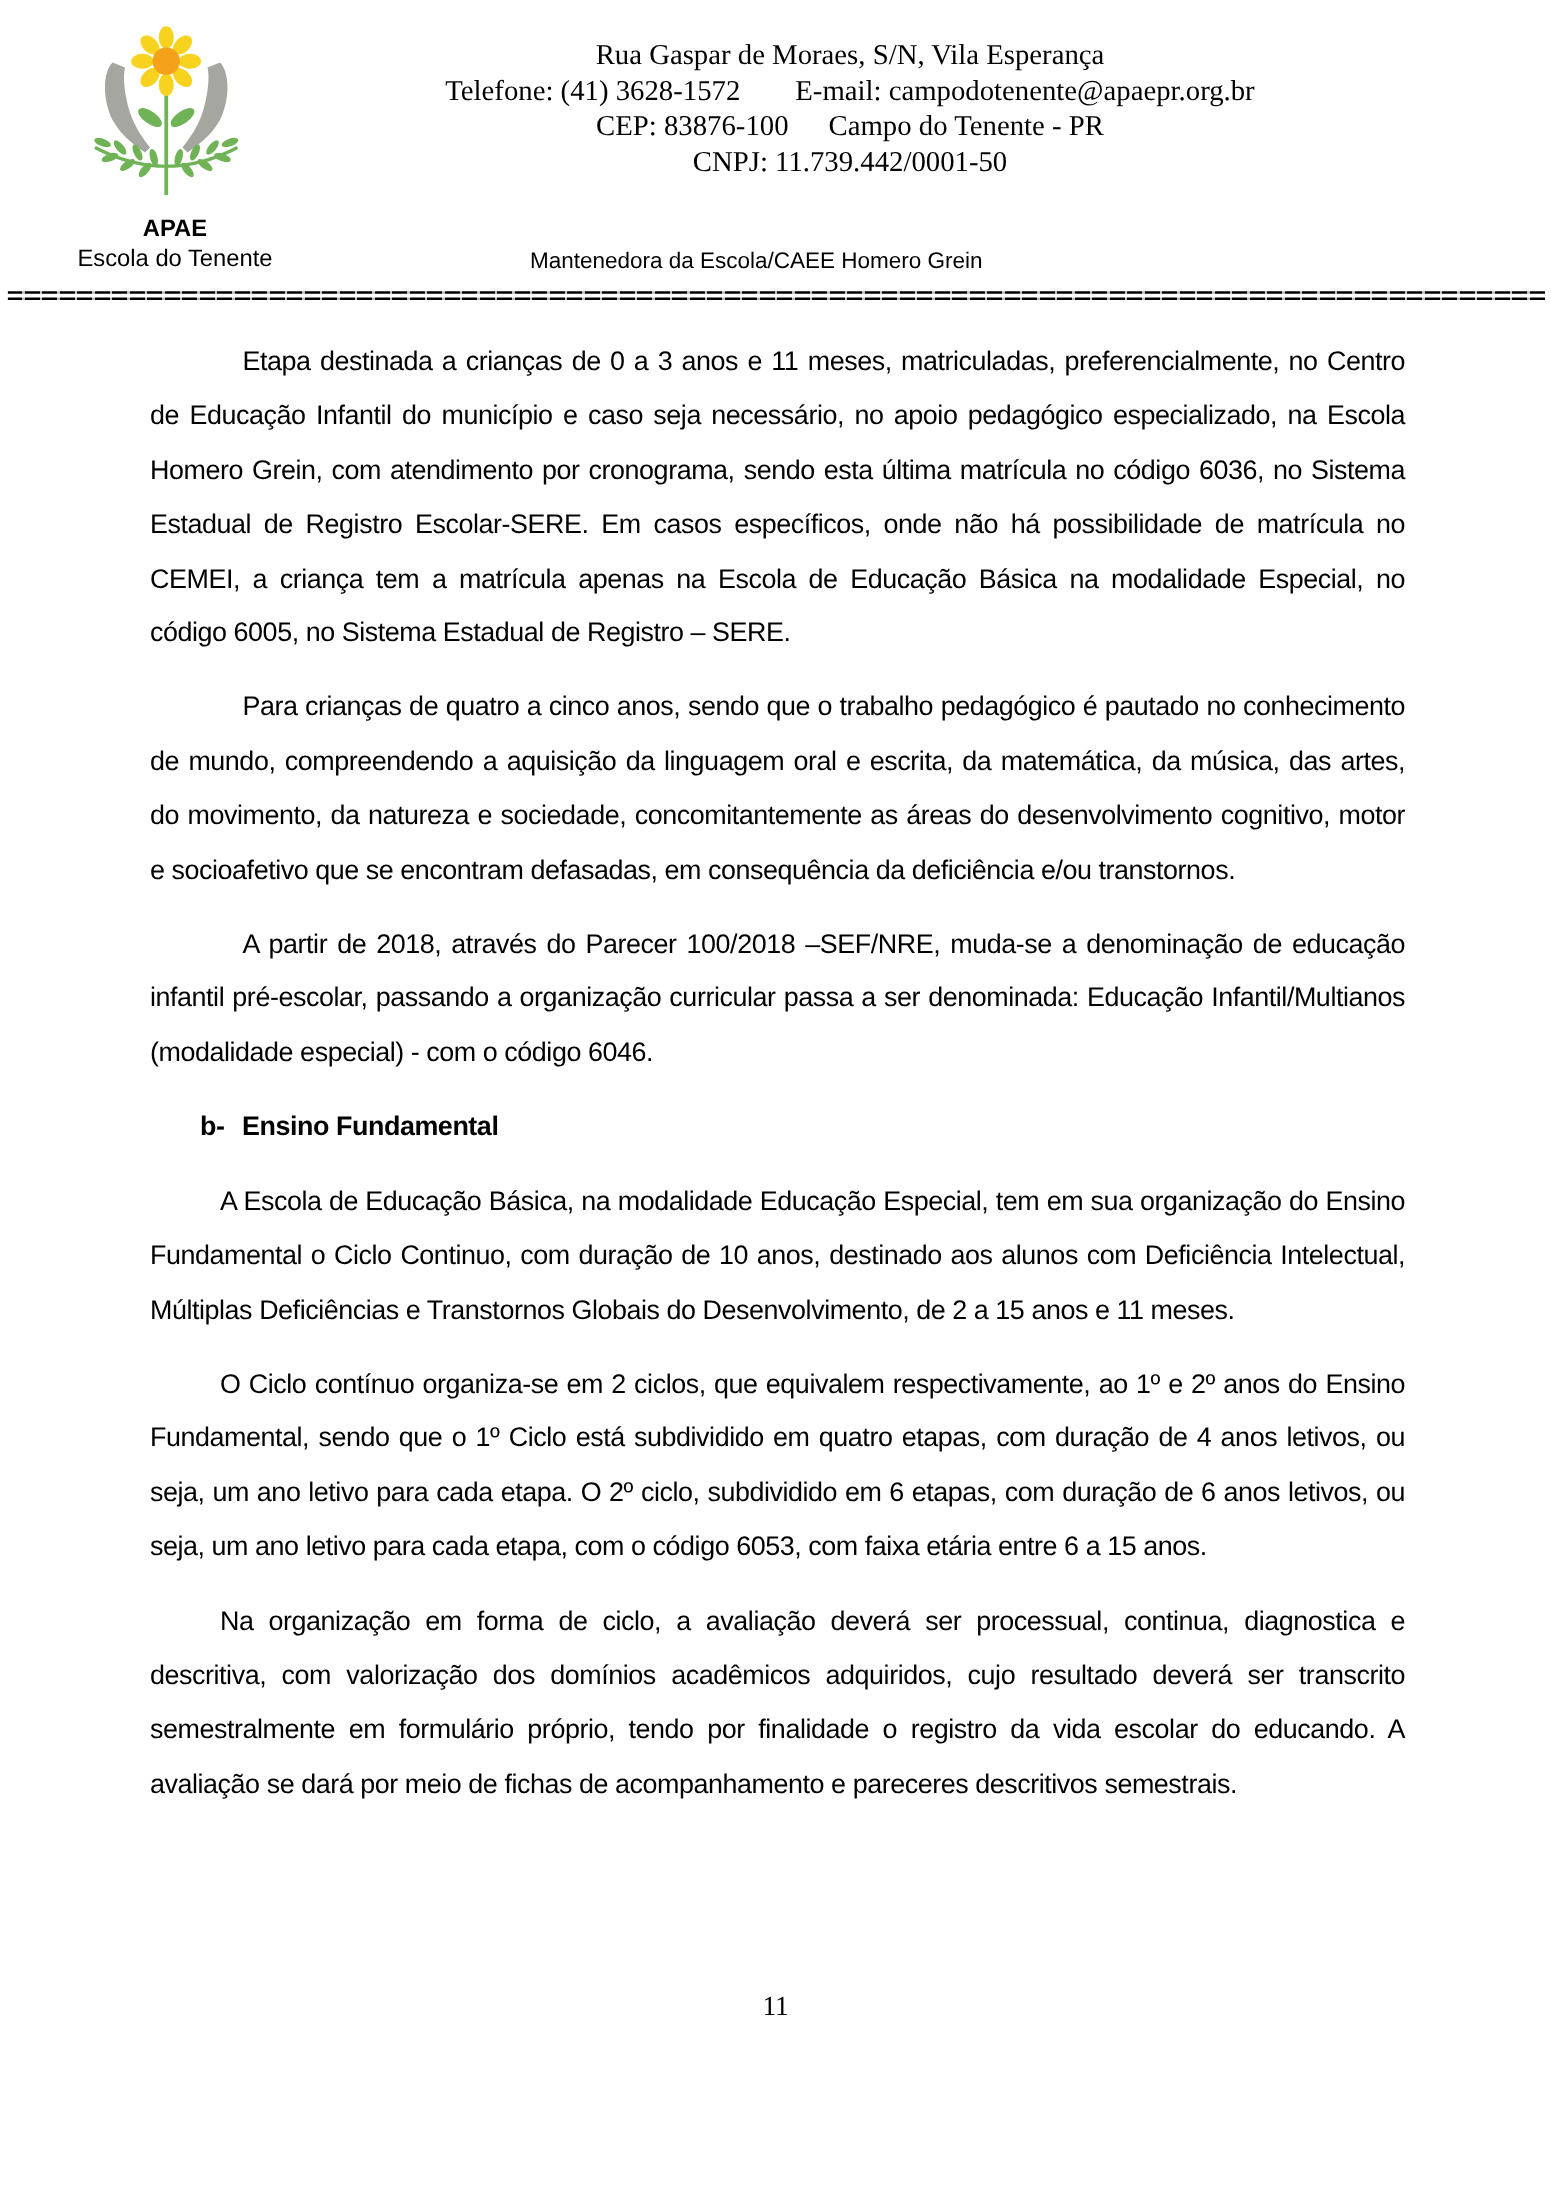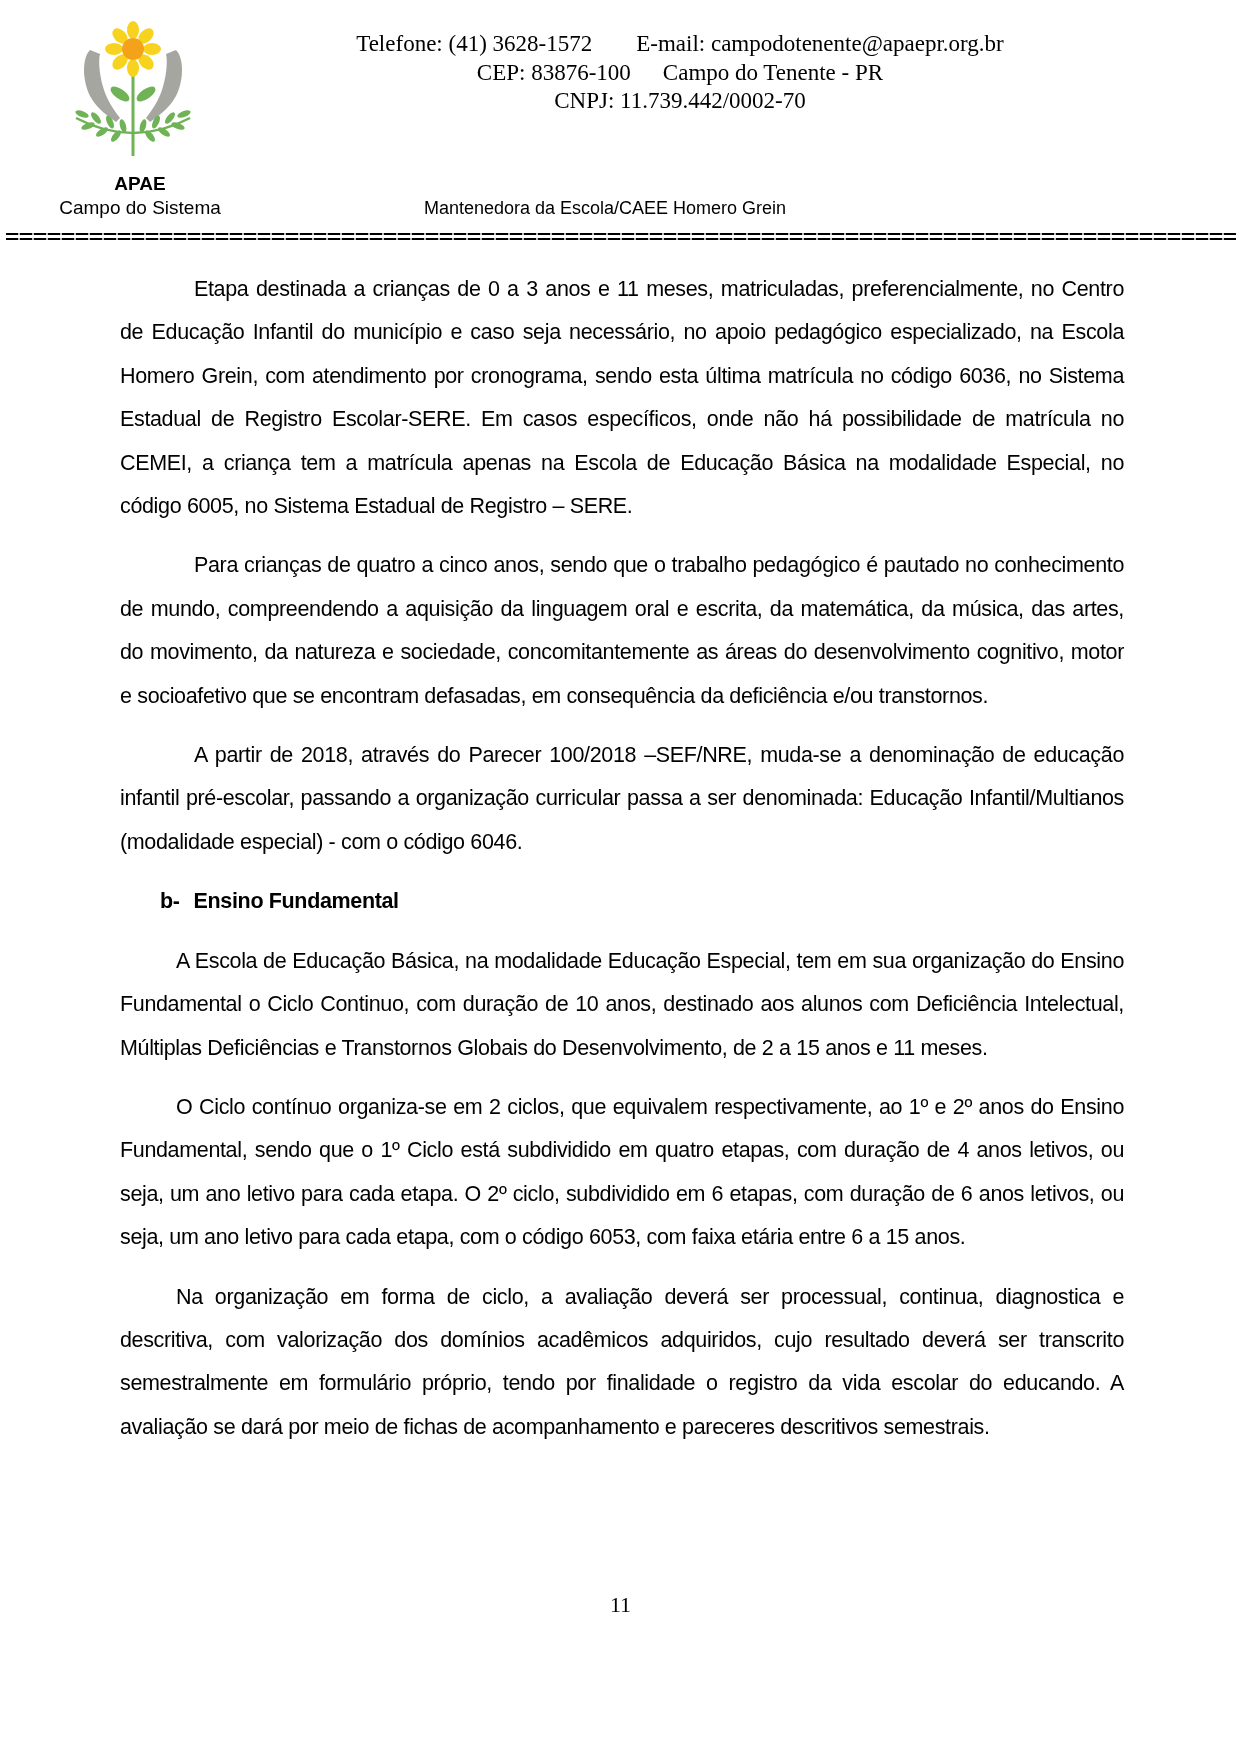--- a/index.html
+++ b/index.html
@@ -79,31 +79,32 @@
       <ellipse cx="52" cy="18" rx="6" ry="9" transform="rotate(-45 52 18)"></ellipse>
       <ellipse cx="78" cy="18" rx="6" ry="9" transform="rotate(45 78 18)"></ellipse>
       <ellipse cx="52" cy="44" rx="6" ry="9" transform="rotate(45 52 44)"></ellipse>
       <ellipse cx="78" cy="44" rx="6" ry="9" transform="rotate(-45 78 44)"></ellipse>
     </g>
     <circle cx="65" cy="31" r="11" fill="#f3a21a"></circle>
   </svg>
 
   <div class="logo-caption">
     <div class="bold">APAE</div>
-    <div>Campo do Sistema</div>
+    <div>Escola do Tenente</div>
   </div>
 
   <div class="org">
+    <div>Rua Gaspar de Moraes, S/N, Vila Esperança</div>
     <div class="row2">
       <span class="gap-l">Telefone: (41) 3628-1572</span><span>E-mail: campodotenente@apaepr.org.br</span>
     </div>
     <div class="row2">
       <span class="gap-s">CEP: 83876-100</span><span>Campo do Tenente - PR</span>
     </div>
-    <div>CNPJ: 11.739.442/0002-70</div>
+    <div>CNPJ: 11.739.442/0001-50</div>
   </div>
 
   <div class="mantenedora">Mantenedora da Escola/CAEE Homero Grein</div>
 
   <div class="separator"></div>
 
   <div class="content">
     <p class="indent1">Etapa destinada a crianças de 0 a 3 anos e 11 meses, matriculadas, preferencialmente, no Centro de Educação Infantil do município e caso seja necessário, no apoio pedagógico especializado, na Escola Homero Grein, com atendimento por cronograma, sendo esta última matrícula no código 6036, no Sistema Estadual de Registro Escolar-SERE. Em casos específicos, onde não há possibilidade de matrícula no CEMEI, a criança tem a matrícula apenas na Escola de Educação Básica na modalidade Especial, no código 6005, no Sistema Estadual de Registro – SERE.</p>
     <p class="indent1">Para crianças de quatro a cinco anos, sendo que o trabalho pedagógico é pautado no conhecimento de mundo, compreendendo a aquisição da linguagem oral e escrita, da matemática, da música, das artes, do movimento, da natureza e sociedade, concomitantemente as áreas do desenvolvimento cognitivo, motor e socioafetivo que se encontram defasadas, em consequência da deficiência e/ou transtornos.</p>
     <p class="indent1">A partir de 2018, através do Parecer 100/2018 –SEF/NRE, muda-se a denominação de educação infantil pré-escolar, passando a organização curricular passa a ser denominada: Educação Infantil/Multianos (modalidade especial) - com o código 6046.</p>

